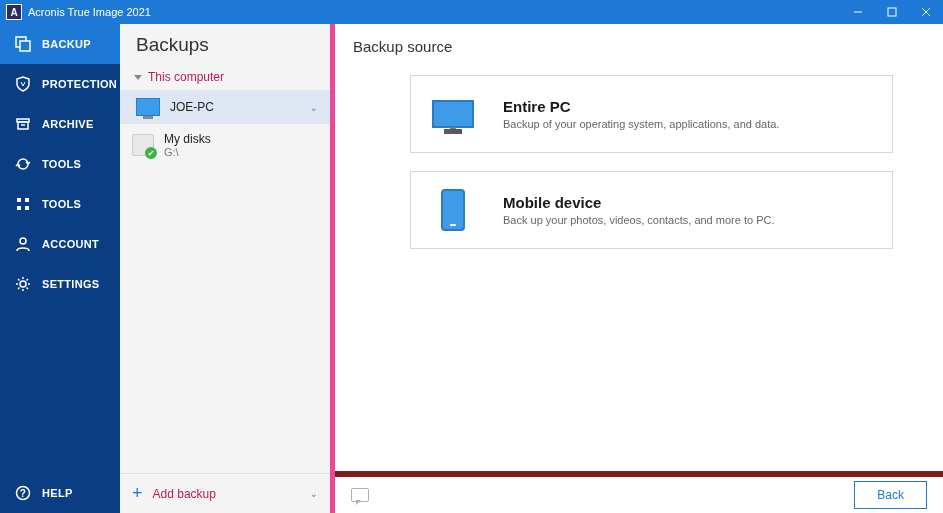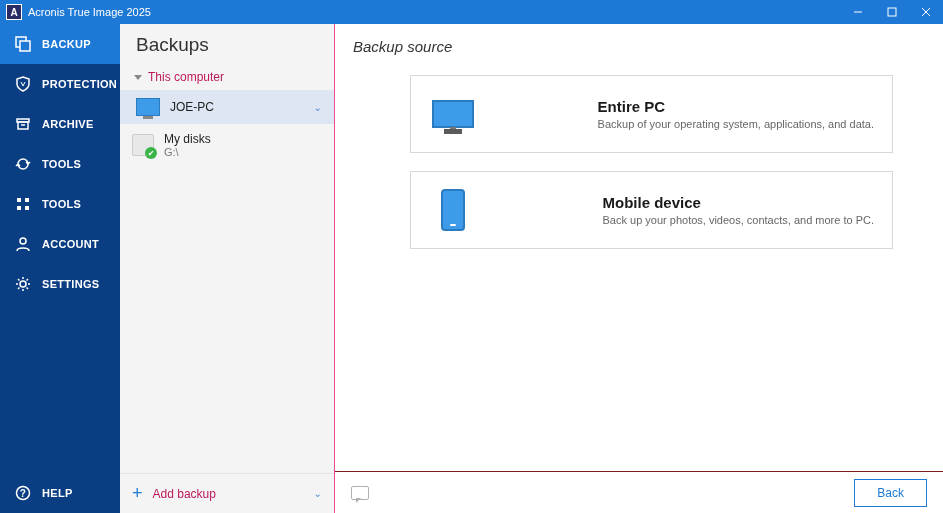--- a/index.html
+++ b/index.html
@@ -9,47 +9,47 @@
 .titlebar .title { flex: 1; }
 .titlebar .ctrl { width: 34px; height: 24px; display: flex; align-items: center; justify-content: center; cursor: pointer; }
 .main { display: flex; height: 489px; }
 
 .nav { width: 120px; background: #0a3d82; display: flex; flex-direction: column; color: #fff; font-size: 11px; }
 .nav-item { height: 40px; display: flex; align-items: center; padding-left: 14px; gap: 10px; cursor: pointer; font-weight: 600; letter-spacing: 0.3px;}
 .nav-item.active { background: #1e79d6; }
 .nav-spacer { flex: 1; }
 .nav-item .ico { width: 18px; display: flex; align-items: center; justify-content: center; }
 
-.panel { width: 215px; background: #f4f4f4; border-right: 1px solid #ec4899; display: flex; flex-direction: column; }
+.panel { width: 215px; background: #f4f4f4; border-right: 5px solid #ec4899; display: flex; flex-direction: column; }
 .panel-header { padding: 10px 16px 6px; font-size: 19px; font-weight: 400; color: #333; }
 .group-label { display: flex; align-items: center; gap: 6px; padding: 8px 14px 6px; font-size: 12px; color: #be185d; cursor: pointer; }
 .group-label .caret { width: 0; height: 0; border-left: 4px solid transparent; border-right: 4px solid transparent; border-top: 5px solid #888; }
 .backup-item { display: flex; align-items: center; padding: 8px 12px; gap: 10px; cursor: pointer; position: relative; }
 .backup-item.selected { background: #dde6f2; padding-left: 16px; }
 .backup-item .mon { width: 24px; height: 18px; background: #3d9be9; border: 1px solid #2a7bc0; position: relative; }
 .backup-item .mon::after { content: ""; position: absolute; left: 50%; bottom: -4px; transform: translateX(-50%); width: 10px; height: 3px; background: #888; }
 .backup-item .hdd { width: 22px; height: 22px; background: #e8e8e8; border: 1px solid #ccc; border-radius: 2px; position: relative; }
 .backup-item .hdd::after { content: "✔"; position: absolute; right: -4px; bottom: -4px; width: 12px; height: 12px; background: #3bb54a; border-radius: 50%; color: #fff; font-size: 8px; display: flex; align-items: center; justify-content: center; }
 .backup-item .label-main { font-size: 12px; color: #222; }
 .backup-item .label-sub { font-size: 11px; color: #777; }
 .backup-item .chev { margin-left: auto; color: #4e8dd6; font-size: 10px; }
 .panel-footer { margin-top: auto; border-top: 1px solid #e4e4e4; height: 40px; display: flex; align-items: center; padding: 0 12px; gap: 10px; cursor: pointer; }
 .panel-footer .plus { color: #1e79d6; font-size: 18px; font-weight: 300; }
 .panel-footer .add-label { color: #be185d; font-size: 12px; flex: 1; }
 .panel-footer .chev { color: #4e8dd6; font-size: 10px; }
 
 .content { flex: 1; background: #fff; display: flex; flex-direction: column; }
-.content-header { padding: 14px 18px 10px; font-size: 15px; color: #333; font-style: italic; }
+.content-header { padding: 14px 18px 10px; font-size: 15px; color: #333; }
 .options { flex: 1; overflow-y: auto; padding: 10px 50px 0 75px; display: flex; flex-direction: column; gap: 18px; }
-.option { border: 1px solid #d7d7d7; display: flex; align-items: center; gap: 26px; padding: 12px 18px; height: 78px; cursor: pointer; justify-content: space-between; }
+.option { border: 1px solid #d7d7d7; display: flex; align-items: center; gap: 26px; padding: 12px 18px; height: 78px; cursor: pointer; }
 .option .icon-slot { width: 48px; height: 48px; display: flex; align-items: center; justify-content: center; }
 .option .opt-title { font-size: 15px; font-weight: 600; color: #1a1a1a; margin-bottom: 3px;}
 .option .opt-desc { font-size: 11px; color: #666; }
 
-.footer { height: 42px; border-top: 1px solid #7f1d1d; display: flex; align-items: center; padding: 0 16px; gap: 48px; }
+.footer { height: 42px; border-top: 6px solid #7f1d1d; display: flex; align-items: center; padding: 0 16px; gap: 48px; }
 .footer .comment { width: 18px; height: 14px; border: 1px solid #b0b0b0; border-radius: 2px; position: relative; cursor: pointer;}
 .footer .comment::after { content: ""; position: absolute; left: 4px; bottom: -4px; width: 0; height: 0; border-left: 0px solid transparent; border-right: 5px solid transparent; border-top: 5px solid #b0b0b0; }
 .footer .spacer { flex: 1; }
 .footer .back-btn { border: 1px solid #1e79d6; color: #1e79d6; background: #fff; font-size: 12px; padding: 6px 22px; cursor: pointer; }
 
 
 .ico-monitor { width: 42px; height: 28px; background: #3d9be9; border: 2px solid #2a7bc0; position: relative; }
 .ico-monitor::after { content: ""; position: absolute; left: 50%; bottom: -8px; transform: translateX(-50%); width: 18px; height: 5px; background: #5a5a5a; }
 .ico-monitor::before { content: ""; position: absolute; left: 50%; bottom: -5px; transform: translateX(-50%); width: 6px; height: 4px; background: #777;}
 .ico-disk { width: 30px; height: 42px; background: #d9d9d9; border-radius: 3px; border: 1px solid #c0c0c0; position: relative; }
@@ -59,21 +59,21 @@
 .ico-folder::before { content: ""; position: absolute; top: -5px; left: 0; width: 16px; height: 6px; background: #e8b457; border-radius: 2px 2px 0 0; }
 .ico-folder::after { content: ""; position: absolute; top: 4px; left: 0; width: 100%; height: 26px; background: #f2c573; border-radius: 2px; }
 .ico-mobile { width: 24px; height: 42px; background: #3d9be9; border: 2px solid #2a7bc0; border-radius: 4px; position: relative; }
 .ico-mobile::after { content: ""; position: absolute; bottom: 3px; left: 50%; transform: translateX(-50%); width: 6px; height: 2px; background: #fff; border-radius: 1px;}
 </style>
 </head>
 <body>
 
 <div class="titlebar">
   <div class="logo">A</div>
-  <div class="title">Acronis True Image 2025</div>
+  <div class="title">Acronis True Image 2021</div>
   <div class="ctrl">
       <svg width="10" height="10">
         <line x1="1" y1="5" x2="9" y2="5" stroke="#fff" stroke-width="1"></line>
       </svg>
     </div>
   <div class="ctrl">
       <svg width="10" height="10">
         <rect x="1" y="1" width="8" height="8" fill="none" stroke="#fff" stroke-width="1"></rect>
       </svg>
     </div>

